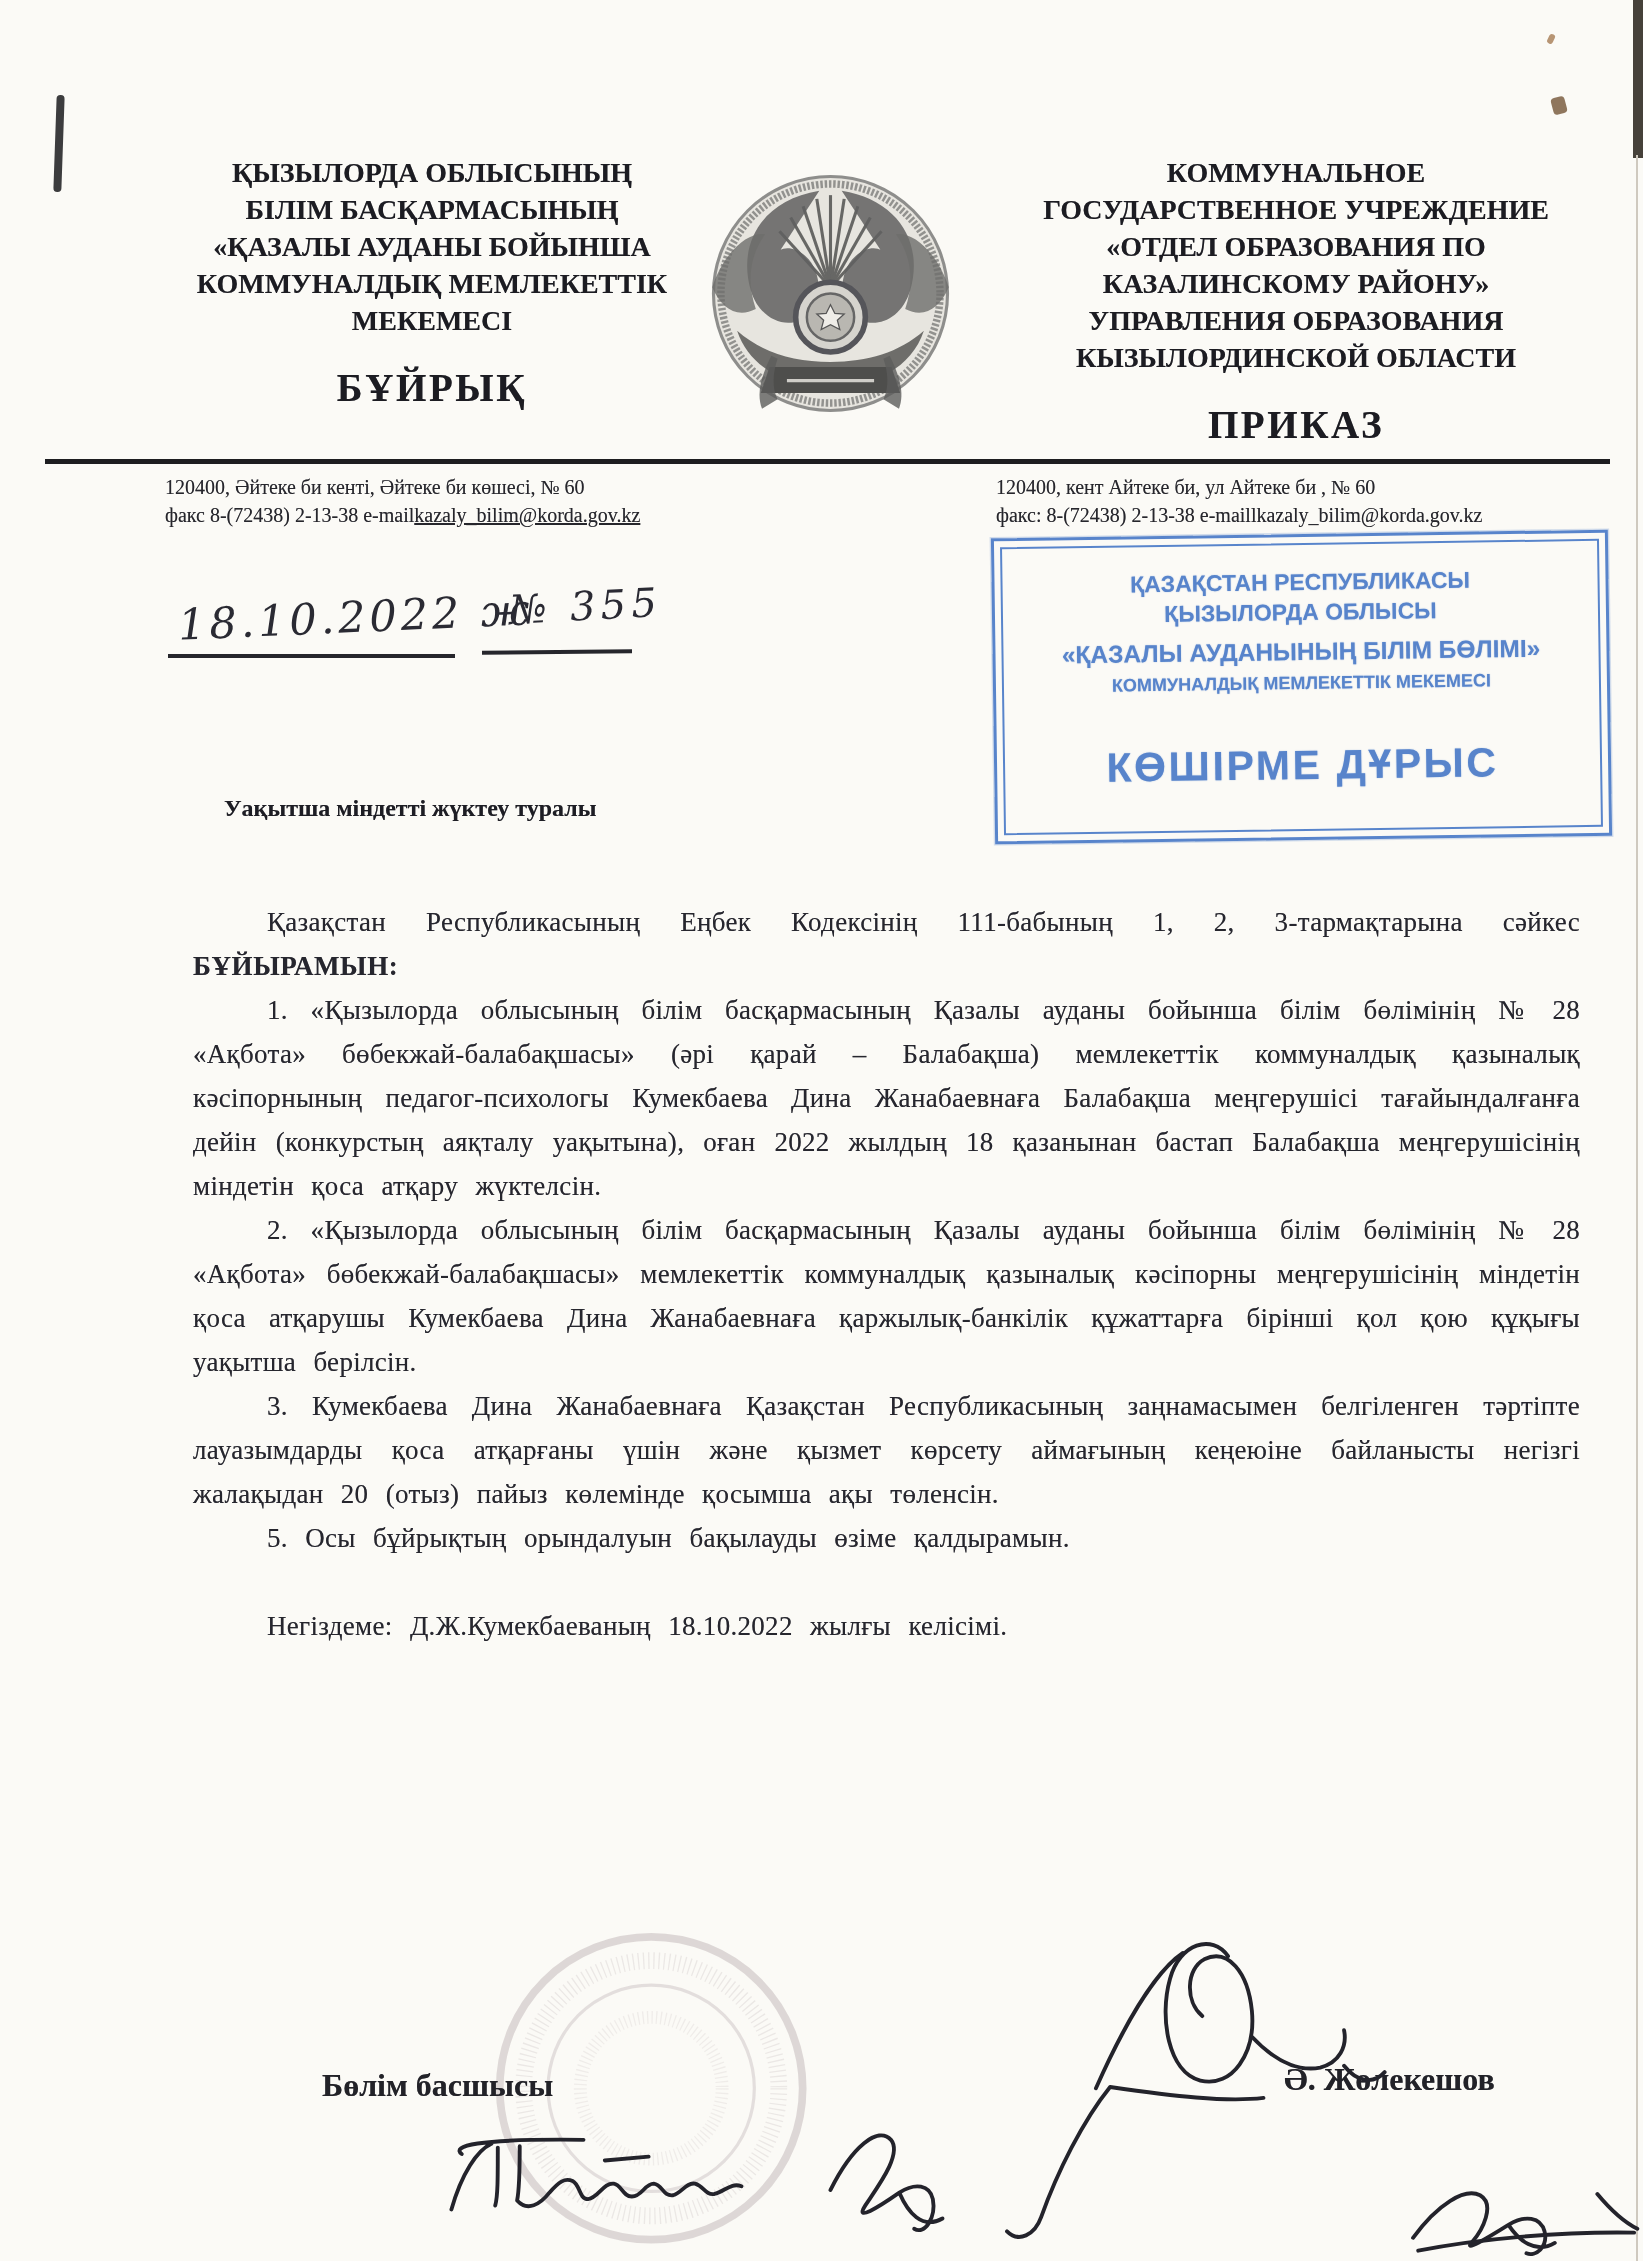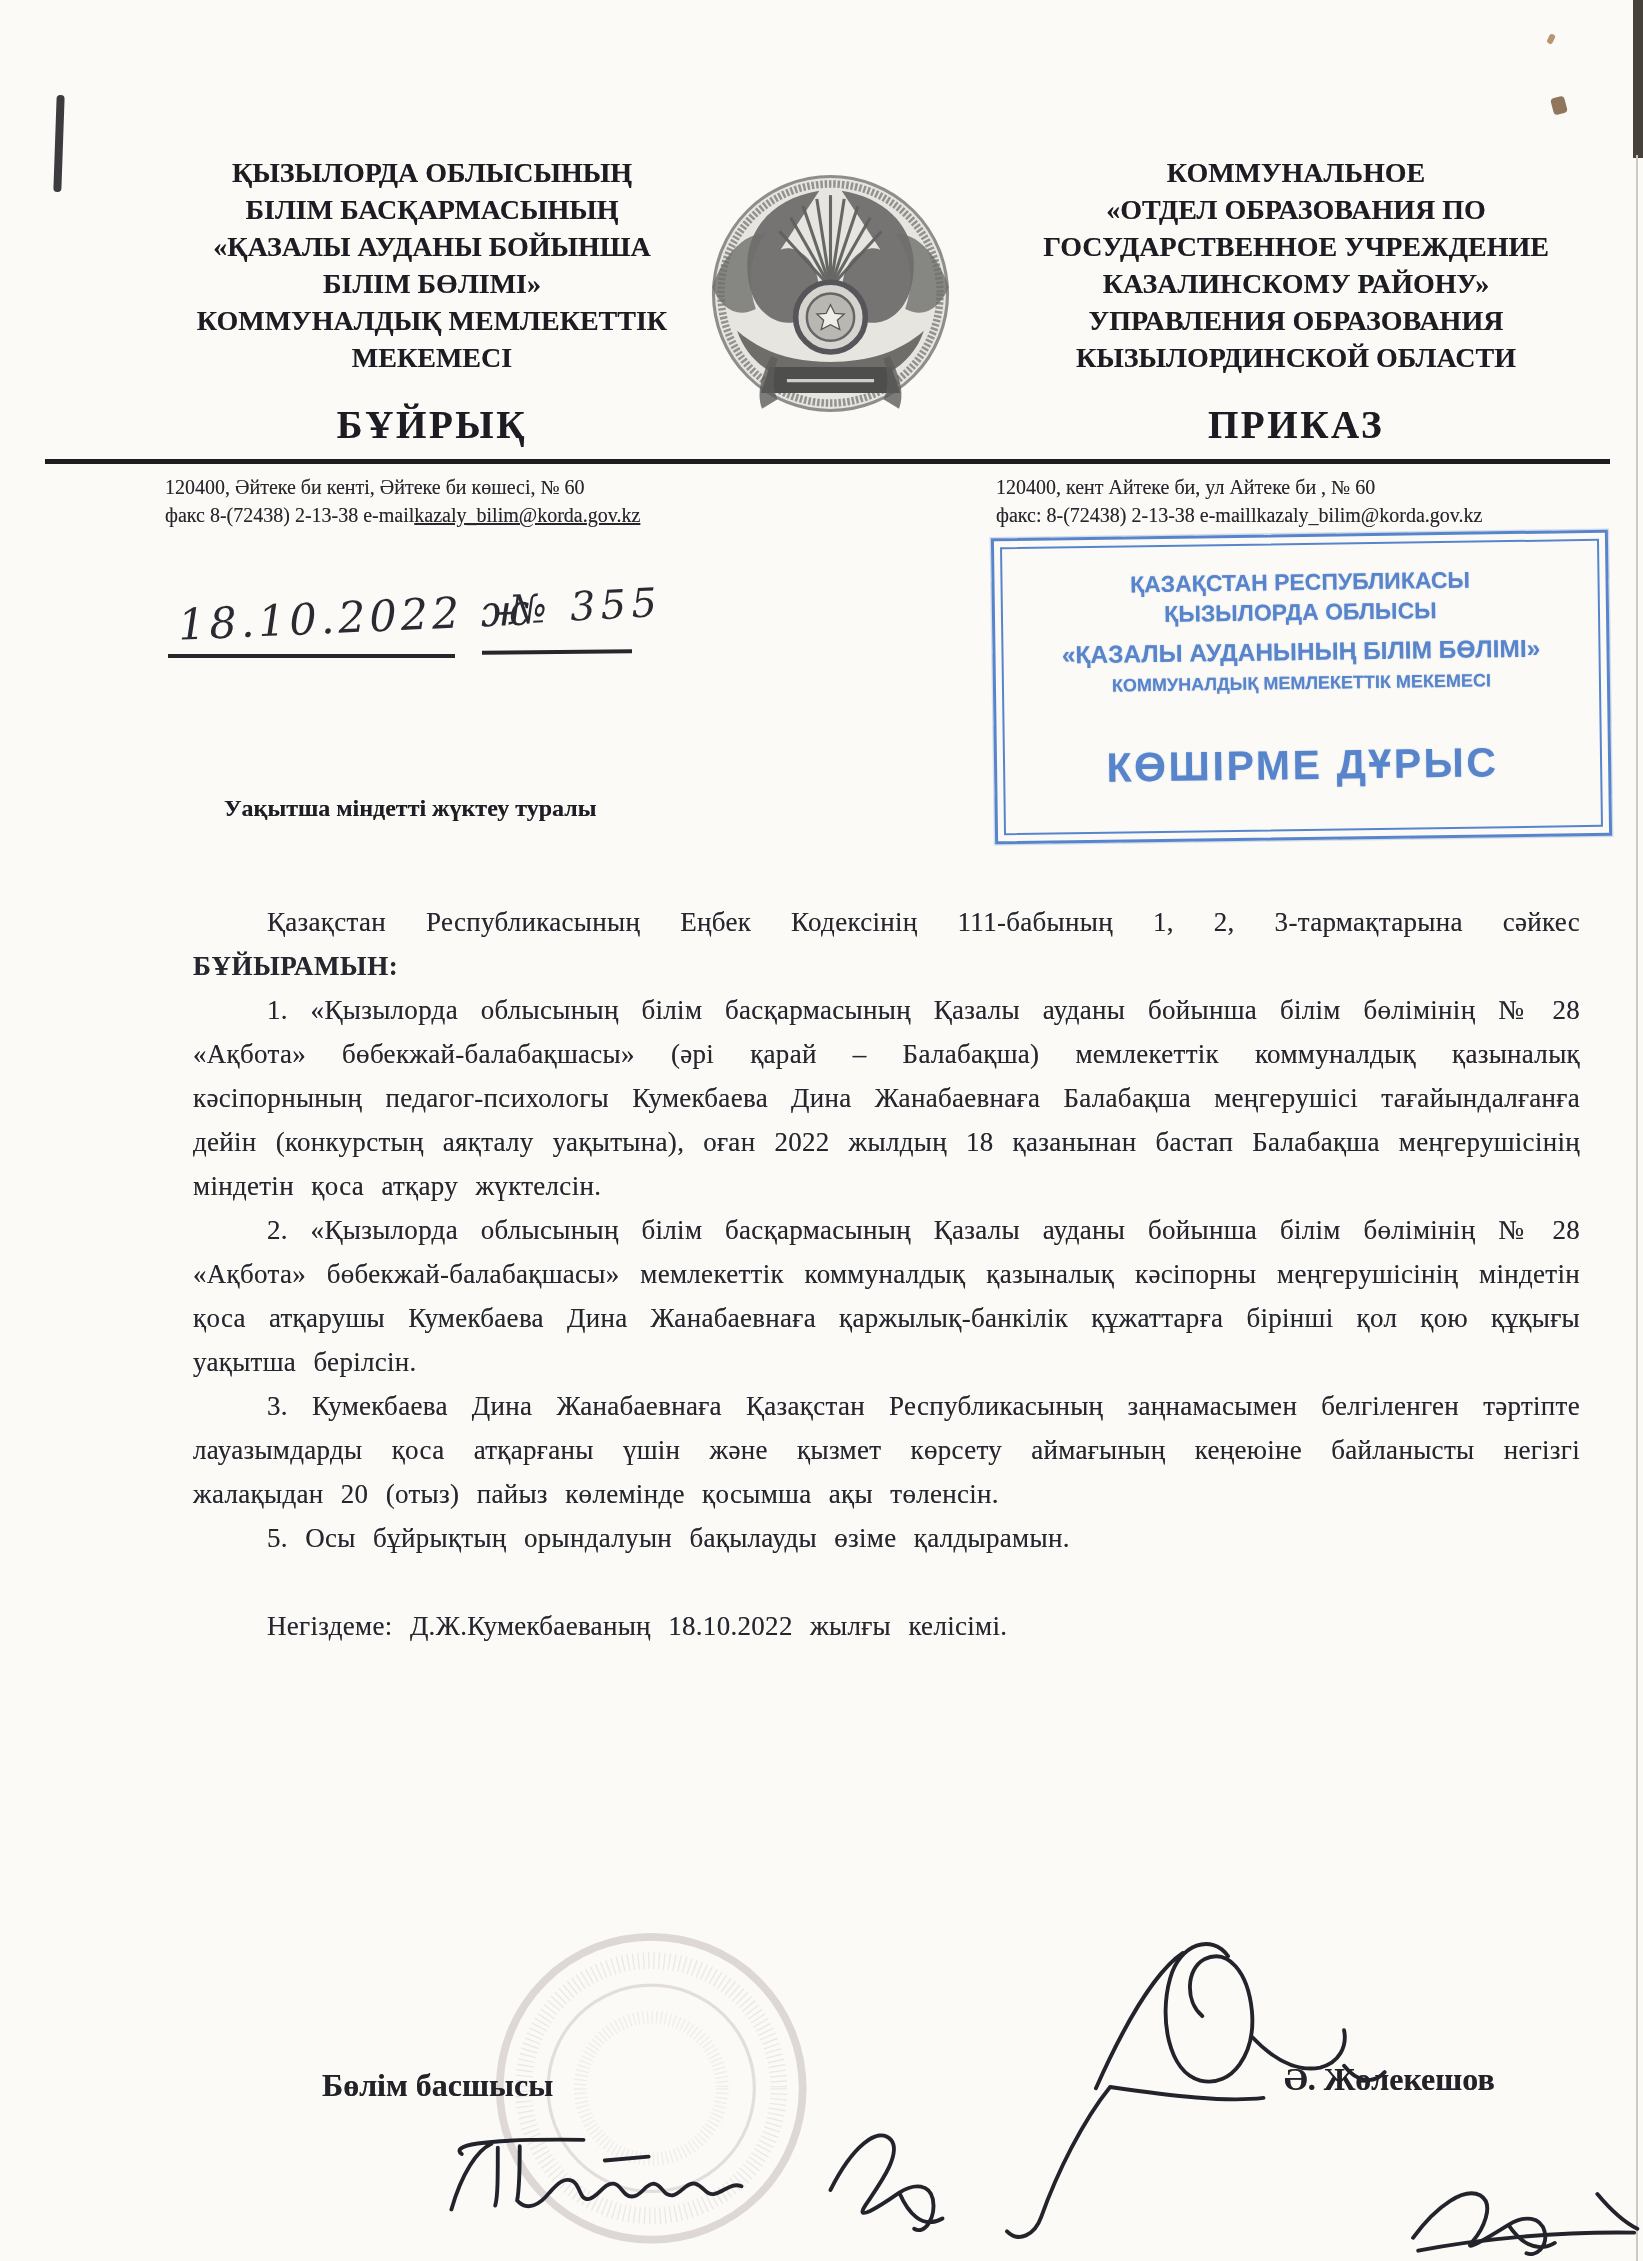--- a/index.html
+++ b/index.html
@@ -74,21 +74,20 @@
       <circle cx="1010" cy="3240" r="160" stroke-width="5" opacity="0.8"></circle>
       <circle cx="1010" cy="3240" r="198" stroke-width="26" stroke-dasharray="2 6" opacity="0.55"></circle>
       <circle cx="1010" cy="3240" r="110" stroke-width="20" stroke-dasharray="2 5" opacity="0.4"></circle>
     </g>
   </svg>
 
   <div class="org org-left">
     <div>ҚЫЗЫЛОРДА  ОБЛЫСЫНЫҢ</div>
     <div>БІЛІМ БАСҚАРМАСЫНЫҢ</div>
     <div>«ҚАЗАЛЫ АУДАНЫ БОЙЫНША</div>
-    <div>БІЛІМ БӨЛІМІ»</div>
     <div>КОММУНАЛДЫҚ МЕМЛЕКЕТТІК</div>
     <div>МЕКЕМЕСІ</div>
     <div class="doc-type">БҰЙРЫҚ</div>
   </div>
 
   <div class="emblem-wrap">
     <svg viewBox="-200 -200 400 400" width="249" height="249">
       <circle r="188" fill="#e7e5df" stroke="#8e8e8c" stroke-width="5"></circle>
       <circle r="176" fill="none" stroke="#7d7d7b" stroke-width="12" stroke-dasharray="4 3" opacity="0.8"></circle>
       <g stroke="#5a5a58" stroke-width="5" opacity="0.9">
@@ -114,22 +113,22 @@
       <g stroke="#cfcdc8" stroke-width="5">
           <line x1="-70" y1="140" x2="70" y2="140"></line>
         </g>
       <path d="M-95,100 C-110,130 -120,160 -110,185 L-85,170 C-95,150 -92,125 -85,105 Z" fill="#5d5d5b" opacity="0.8"></path>
       <path d="M95,100 C110,130 120,160 110,185 L85,170 C95,150 92,125 85,105 Z" fill="#5d5d5b" opacity="0.8"></path>
     </svg>
   </div>
 
   <div class="org org-right">
     <div>КОММУНАЛЬНОЕ</div>
+    <div>ГОСУДАРСТВЕННОЕ  УЧРЕЖДЕНИЕ</div>
     <div>«ОТДЕЛ ОБРАЗОВАНИЯ ПО</div>
-    <div>ГОСУДАРСТВЕННОЕ  УЧРЕЖДЕНИЕ</div>
     <div>КАЗАЛИНСКОМУ РАЙОНУ»</div>
     <div>УПРАВЛЕНИЯ ОБРАЗОВАНИЯ</div>
     <div>КЫЗЫЛОРДИНСКОЙ ОБЛАСТИ</div>
     <div class="doc-type">ПРИКАЗ</div>
   </div>
 
   <div class="rule"></div>
 
   <div class="addr addr-left">
     <div>120400, Әйтеке би кенті, Әйтеке би көшесі, № 60</div>

